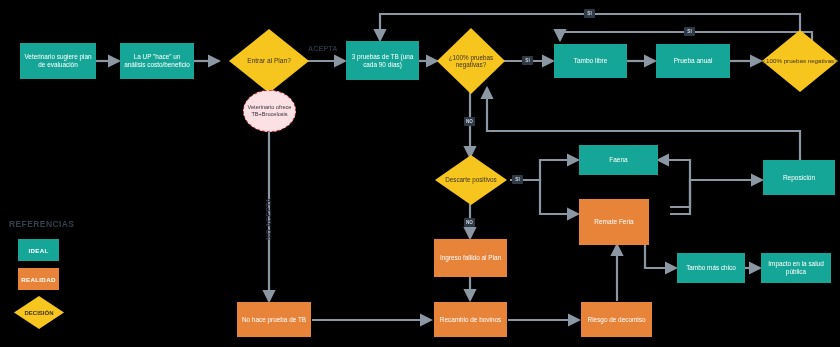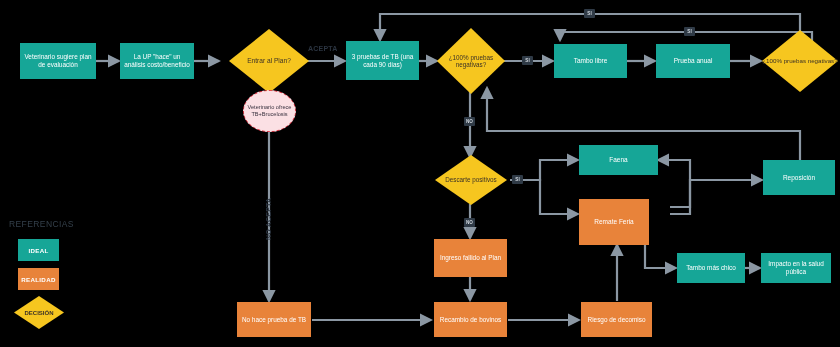--- a/index.html
+++ b/index.html
@@ -24,21 +24,21 @@
 
   .ellipse{position:absolute;border-radius:50%;background:#fbe0e4;border:1.4px dashed #e5404f;
     display:flex;align-items:center;justify-content:center;text-align:center;color:#3a3340;line-height:1.25;box-sizing:border-box;}
 
   .edgelabel{position:absolute;color:#2b3440;font-weight:bold;letter-spacing:.2px;white-space:nowrap;}
   .edgelabel.vert{transform:rotate(-90deg);transform-origin:left top;}
 
   .tinylabel{position:absolute;background:#2f3a46;color:#cfd6dd;font-weight:bold;
     display:flex;align-items:center;justify-content:center;border-radius:1px;white-space:nowrap;}
 
-  #legend-title{position:absolute;color:#34404b;font-weight:normal;letter-spacing:.4px;}
+  #legend-title{position:absolute;color:#34404b;font-weight:bold;letter-spacing:.4px;}
   .legend-box{position:absolute;display:flex;align-items:center;justify-content:center;color:#fff;font-weight:bold;letter-spacing:.3px;}
   .legend-diamond{position:absolute;}
   .legend-diamond .dshape{position:absolute;left:0;top:0;width:100%;height:100%;background:#f6c61f;clip-path:polygon(50% 0,100% 50%,50% 100%,0 50%);}
   .legend-diamond .dtext{position:absolute;left:0;top:0;width:100%;height:100%;display:flex;align-items:center;justify-content:center;color:#3c3226;font-weight:bold;}
 </style>
 </head>
 <body>
 
 <div id="canvas">
 

